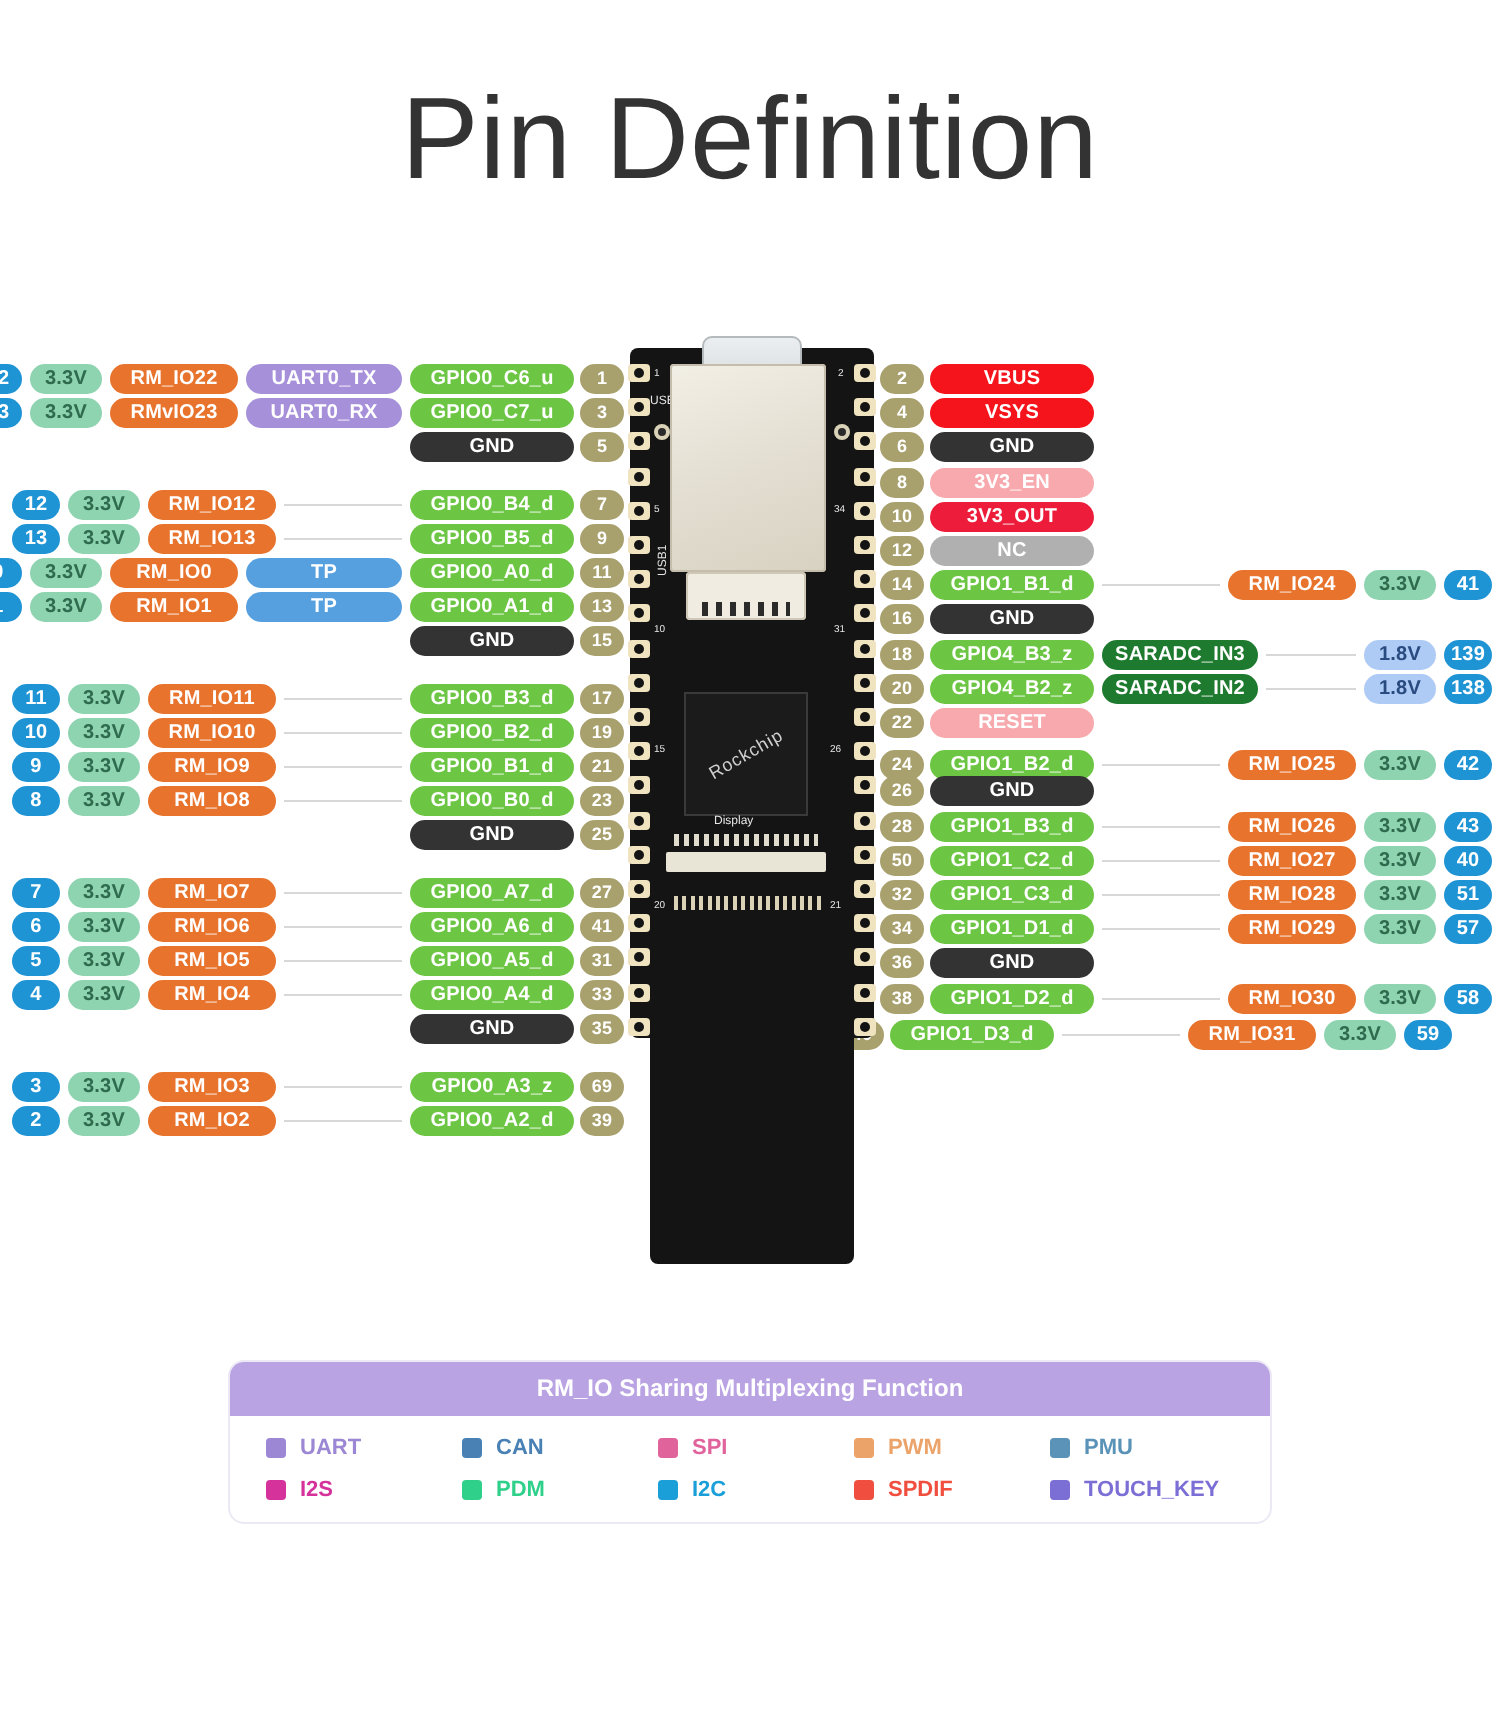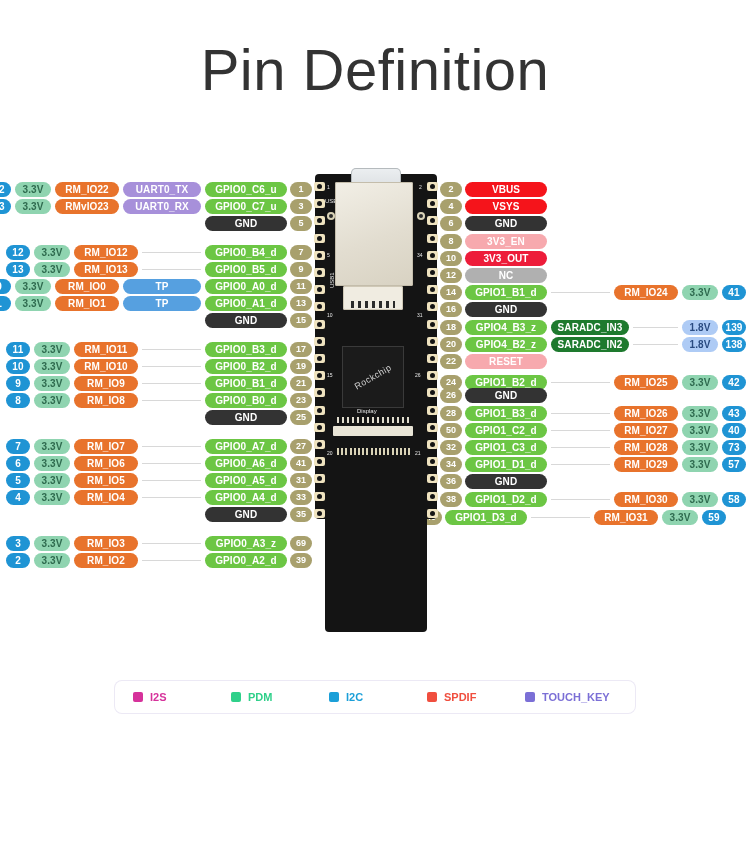--- a/index.html
+++ b/index.html
@@ -776,21 +776,21 @@
         <div class="badge w-gpio c-gpio">GPIO1_C3_d</div>
         <span style="flex: 0 0 auto; width: 4px;"></span>
         <div class="w-func" style="display: flex; align-items: center; height: 15px;">
           <span class="leader"></span>
         </div>
         <span style="flex: 0 0 auto; width: 4px;"></span>
         <div class="badge w-rmio c-rmio">RM_IO28</div>
         <span style="flex: 0 0 auto; width: 4px;"></span>
         <div class="badge w-volt c-volt">3.3V</div>
         <span style="flex: 0 0 auto; width: 4px;"></span>
-        <div class="badge w-num c-num">73</div>
+        <div class="badge w-num c-num">51</div>
       </div>
       <div class="pinrow right" style="left: 440px; width: 306px; top: 456.2px;">
         <div class="badge w-hdr c-hdr">34</div>
         <span style="flex: 0 0 auto; width: 3px;"></span>
         <div class="badge w-gpio c-gpio">GPIO1_D1_d</div>
         <span style="flex: 0 0 auto; width: 4px;"></span>
         <div class="w-func" style="display: flex; align-items: center; height: 15px;">
           <span class="leader"></span>
         </div>
         <span style="flex: 0 0 auto; width: 4px;"></span>
@@ -923,21 +923,44 @@
     <div id="botpads"></div>
     <div class="silk small" style="left:12px; top:276px;">20</div>
     <div class="silk small" style="left:100px; top:276px;">21</div>
 
     <div id="shield"></div>
     <div class="mhole" style="left:12px; top:38px;"></div>
     <div class="mhole" style="left:102px; top:38px;"></div>
   </div>
 
   <div id="legend">
+    <div id="legend-head">RM_IO Sharing Multiplexing Function</div>
     <div id="legend-body">
+        <div class="legend-row">
+          <div class="legend-item" style="color: rgb(155, 135, 212);">
+            <span class="legend-swatch" style="background: rgb(155, 135, 212);"></span>
+            <span>UART</span>
+          </div>
+          <div class="legend-item" style="color: rgb(74, 129, 181);">
+            <span class="legend-swatch" style="background: rgb(74, 129, 181);"></span>
+            <span>CAN</span>
+          </div>
+          <div class="legend-item" style="color: rgb(224, 99, 155);">
+            <span class="legend-swatch" style="background: rgb(224, 99, 155);"></span>
+            <span>SPI</span>
+          </div>
+          <div class="legend-item" style="color: rgb(235, 163, 106);">
+            <span class="legend-swatch" style="background: rgb(235, 163, 106);"></span>
+            <span>PWM</span>
+          </div>
+          <div class="legend-item" style="color: rgb(91, 147, 184);">
+            <span class="legend-swatch" style="background: rgb(91, 147, 184);"></span>
+            <span>PMU</span>
+          </div>
+        </div>
         <div class="legend-row">
           <div class="legend-item" style="color: rgb(214, 50, 155);">
             <span class="legend-swatch" style="background: rgb(214, 50, 155);"></span>
             <span>I2S</span>
           </div>
           <div class="legend-item" style="color: rgb(47, 208, 138);">
             <span class="legend-swatch" style="background: rgb(47, 208, 138);"></span>
             <span>PDM</span>
           </div>
           <div class="legend-item" style="color: rgb(27, 159, 216);">

